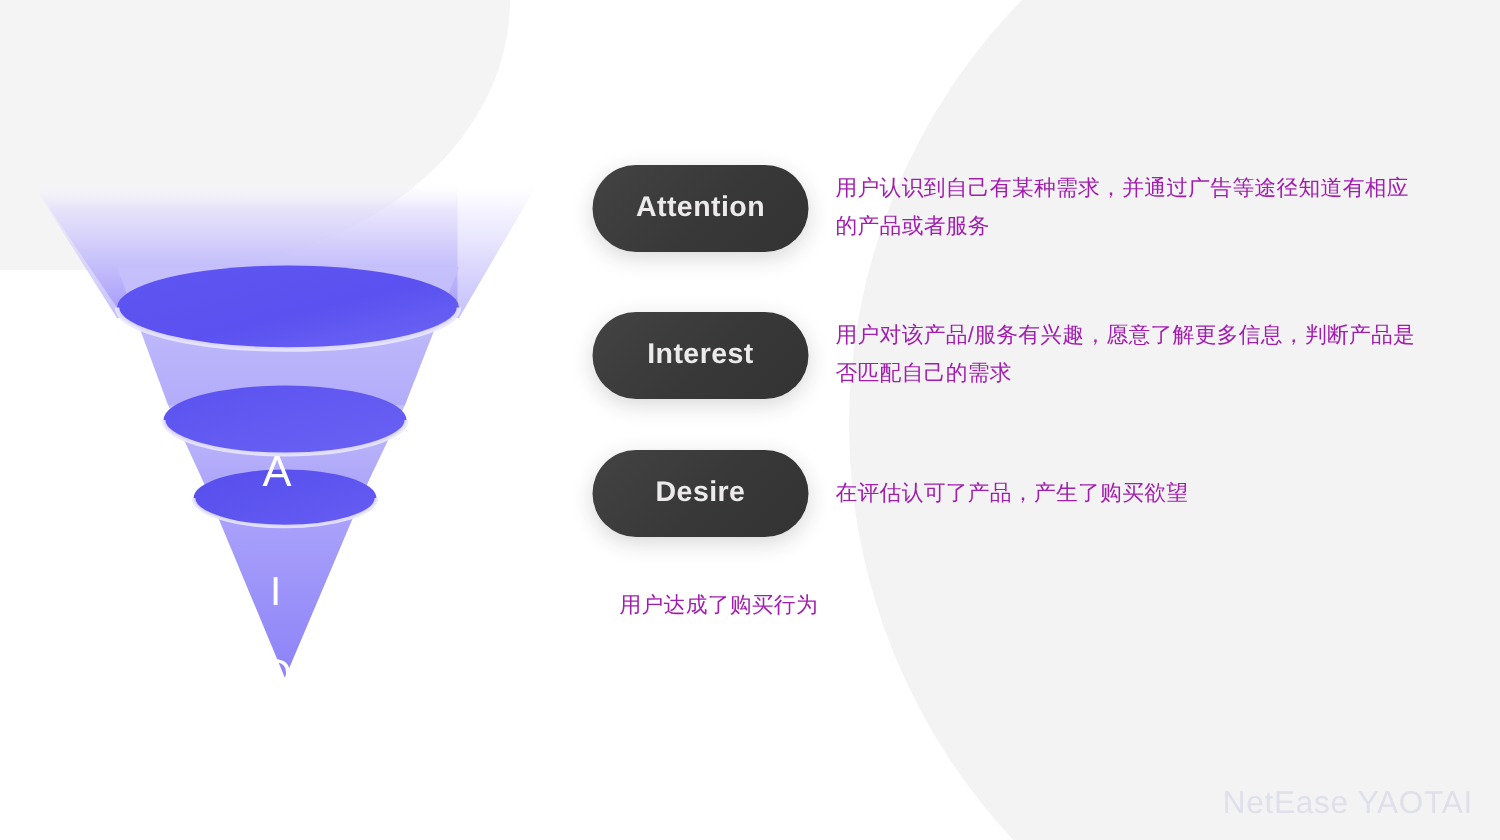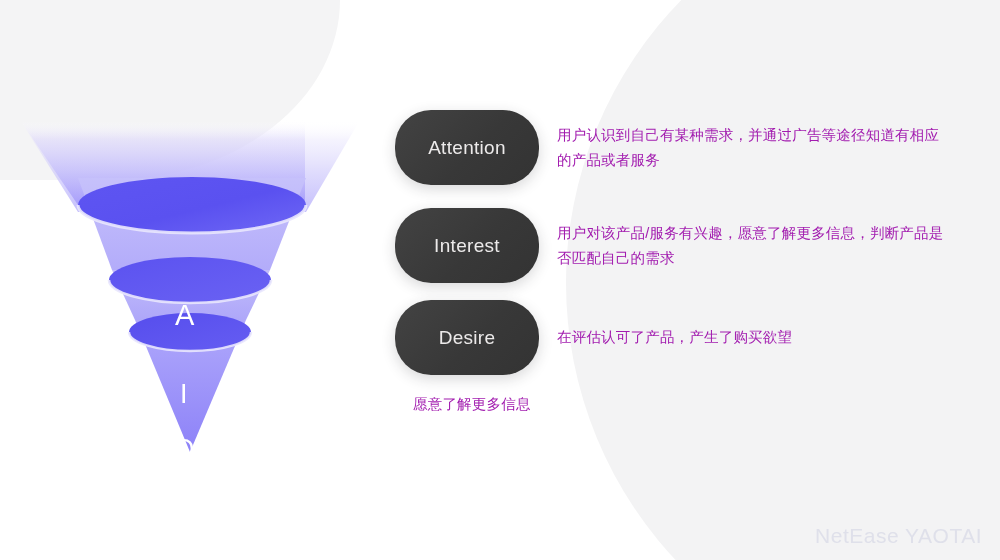--- a/index.html
+++ b/index.html
@@ -80,29 +80,29 @@
     align-items: center;
   }
   .stage-row.r0 { top: 110px; }
   .stage-row.r1 { top: 208px; }
   .stage-row.r2 { top: 300px; }
   .stage-row.r3 { top: 392px; }
 
   .stage-pill {
     flex: 0 0 auto;
     width: 144px;
-    height: 75px;
+    height: 58px;
     border-radius: 36px;
     background: linear-gradient(135deg, #434343 0%, #383838 55%, #333333 100%);
     color: #eceaea;
     display: flex;
     align-items: center;
     justify-content: center;
     font-size: 19px;
-    font-weight: 400;
+    font-weight: 700;
     letter-spacing: 0.3px;
     box-shadow: 0 4px 14px rgba(40,40,45,0.18);
   }
 
   .stage-desc {
     flex: 1 1 auto;
     margin-left: 18px;
     color: #a21caf;
     font-size: 14.5px;
     line-height: 1.72;
@@ -203,20 +203,20 @@
       <div class="stage-pill">Interest</div>
       <div class="stage-desc">用户对该产品/服务有兴趣，愿意了解更多信息，判断产品是否匹配自己的需求</div>
     </div>
 
     <div class="stage-row r2">
       <div class="stage-pill">Desire</div>
       <div class="stage-desc">在评估认可了产品，产生了购买欲望</div>
     </div>
 
     <div class="stage-row r3">
-      <div class="stage-desc">愿意了解更多信息</div>
+      <div class="stage-desc">用户达成了购买行为</div>
     </div>
 
   </div>
 
   <div class="watermark">NetEase YAOTAI</div>
 
 </div>
 
 </body></html>

